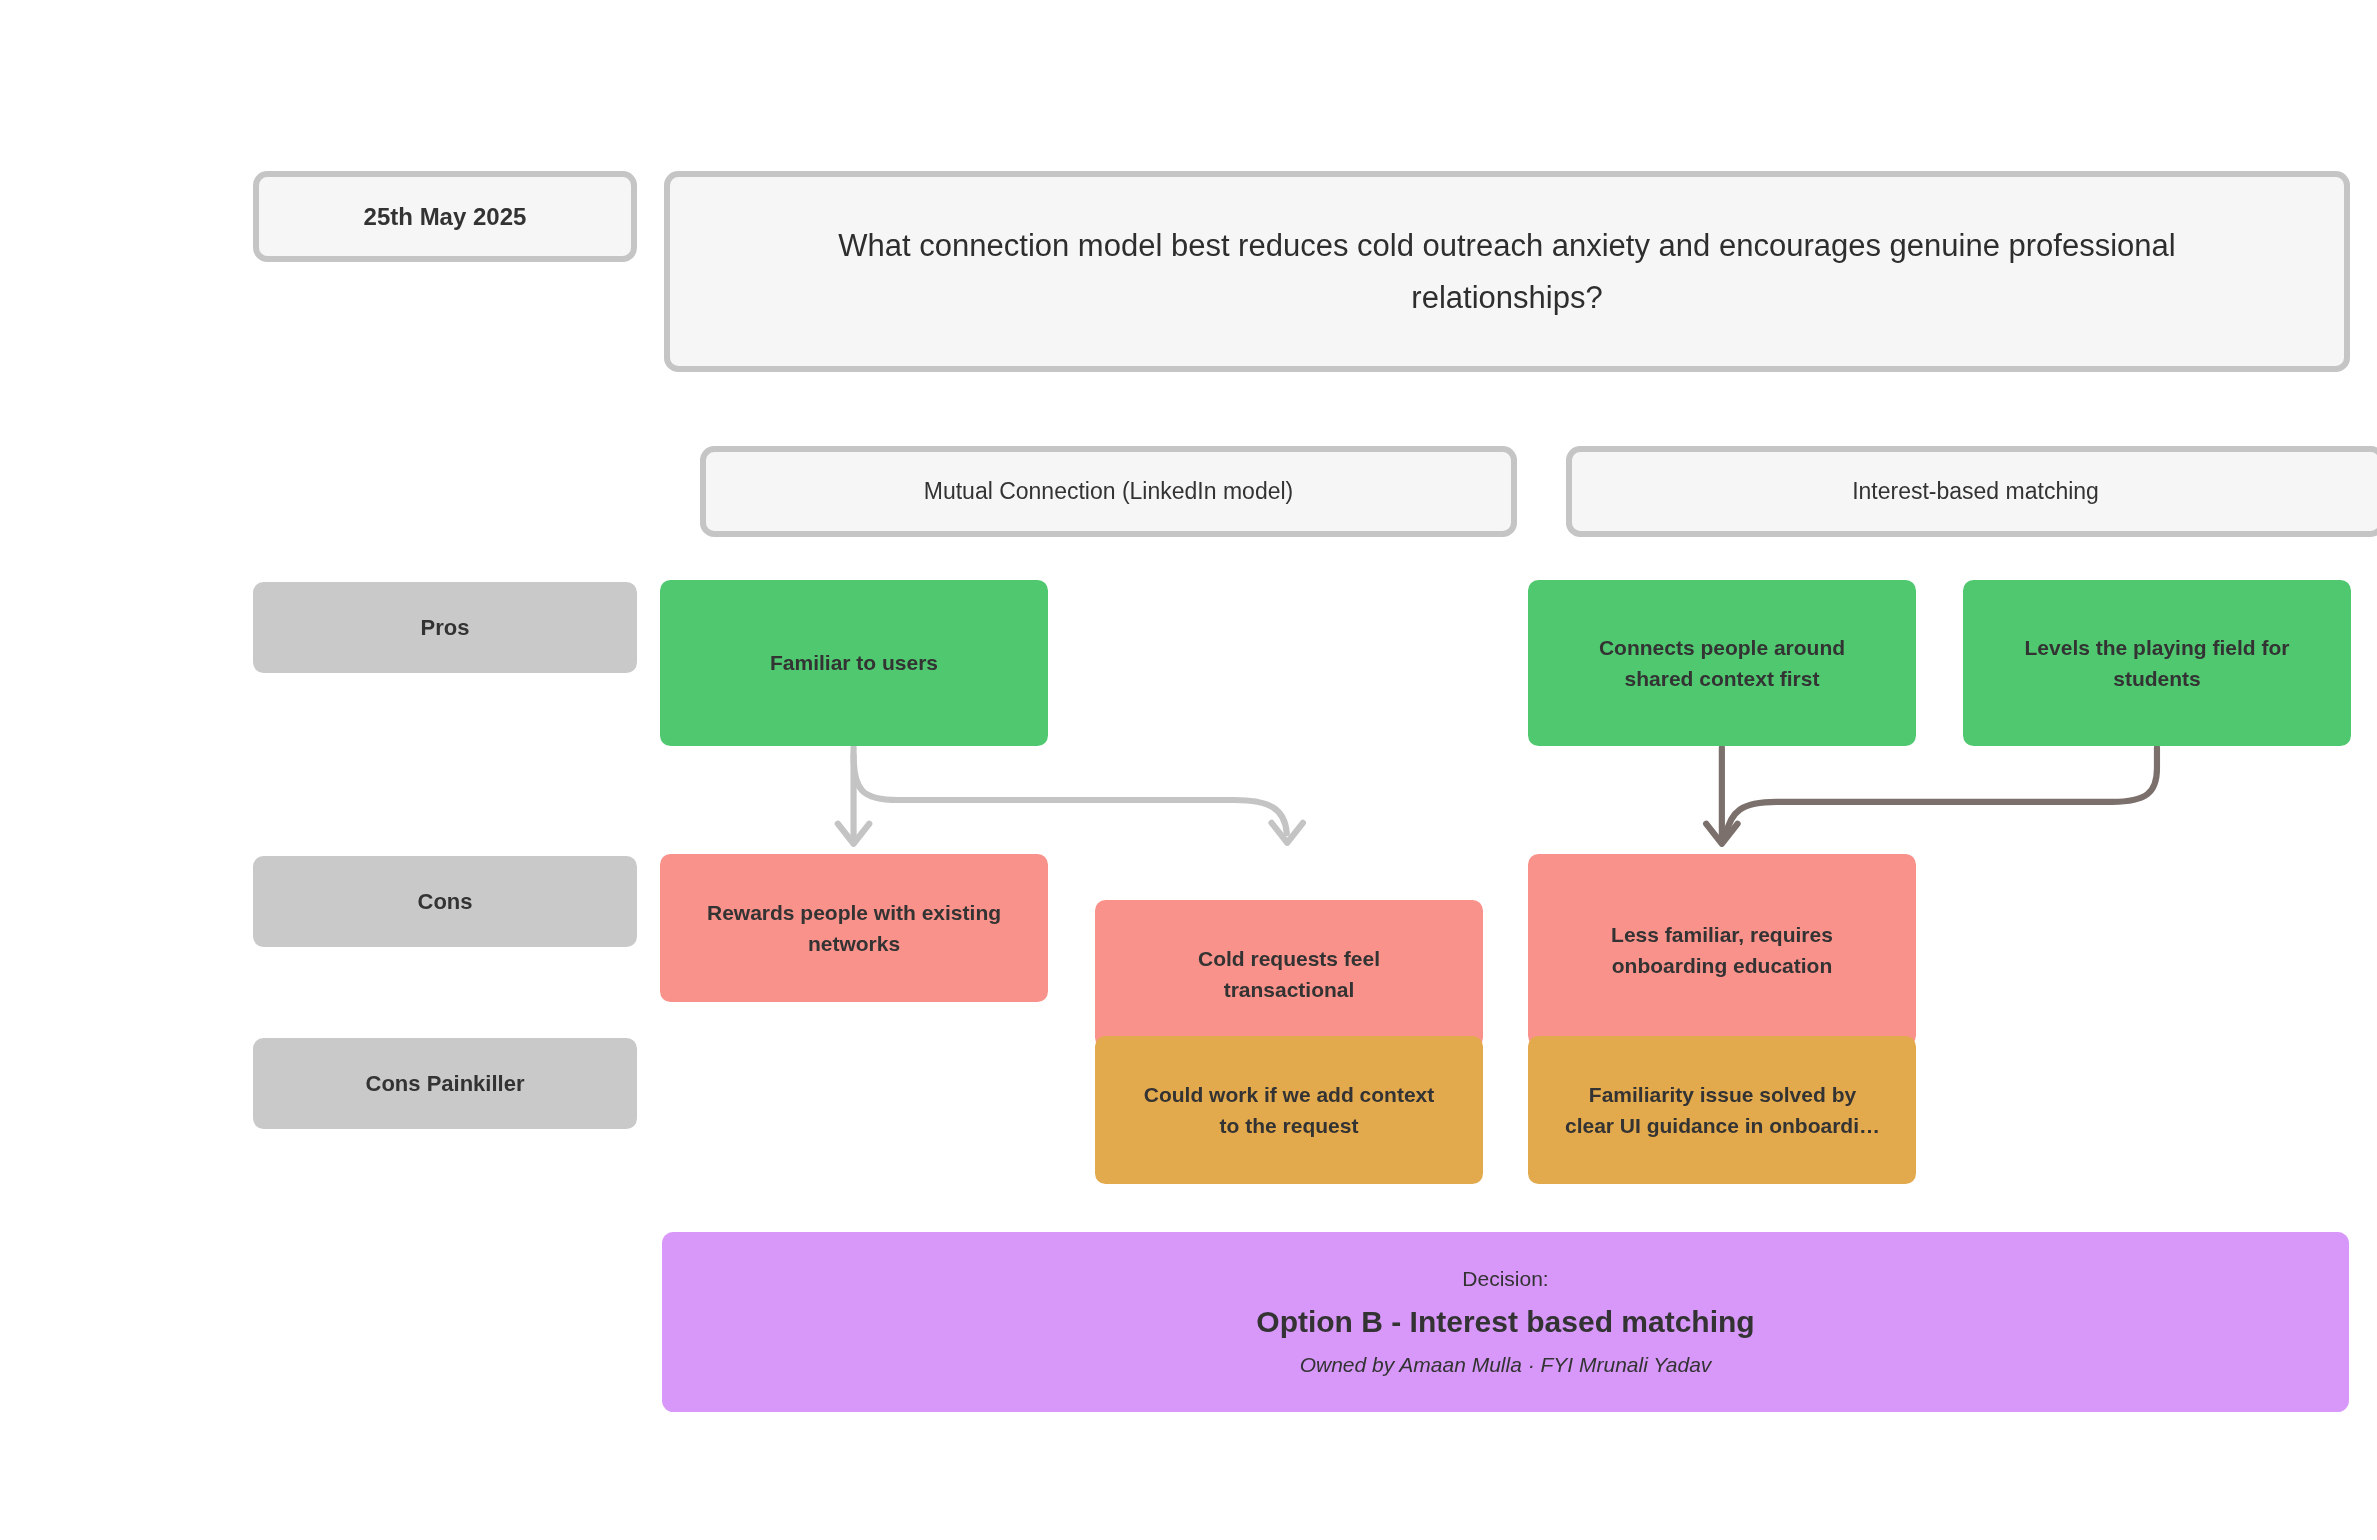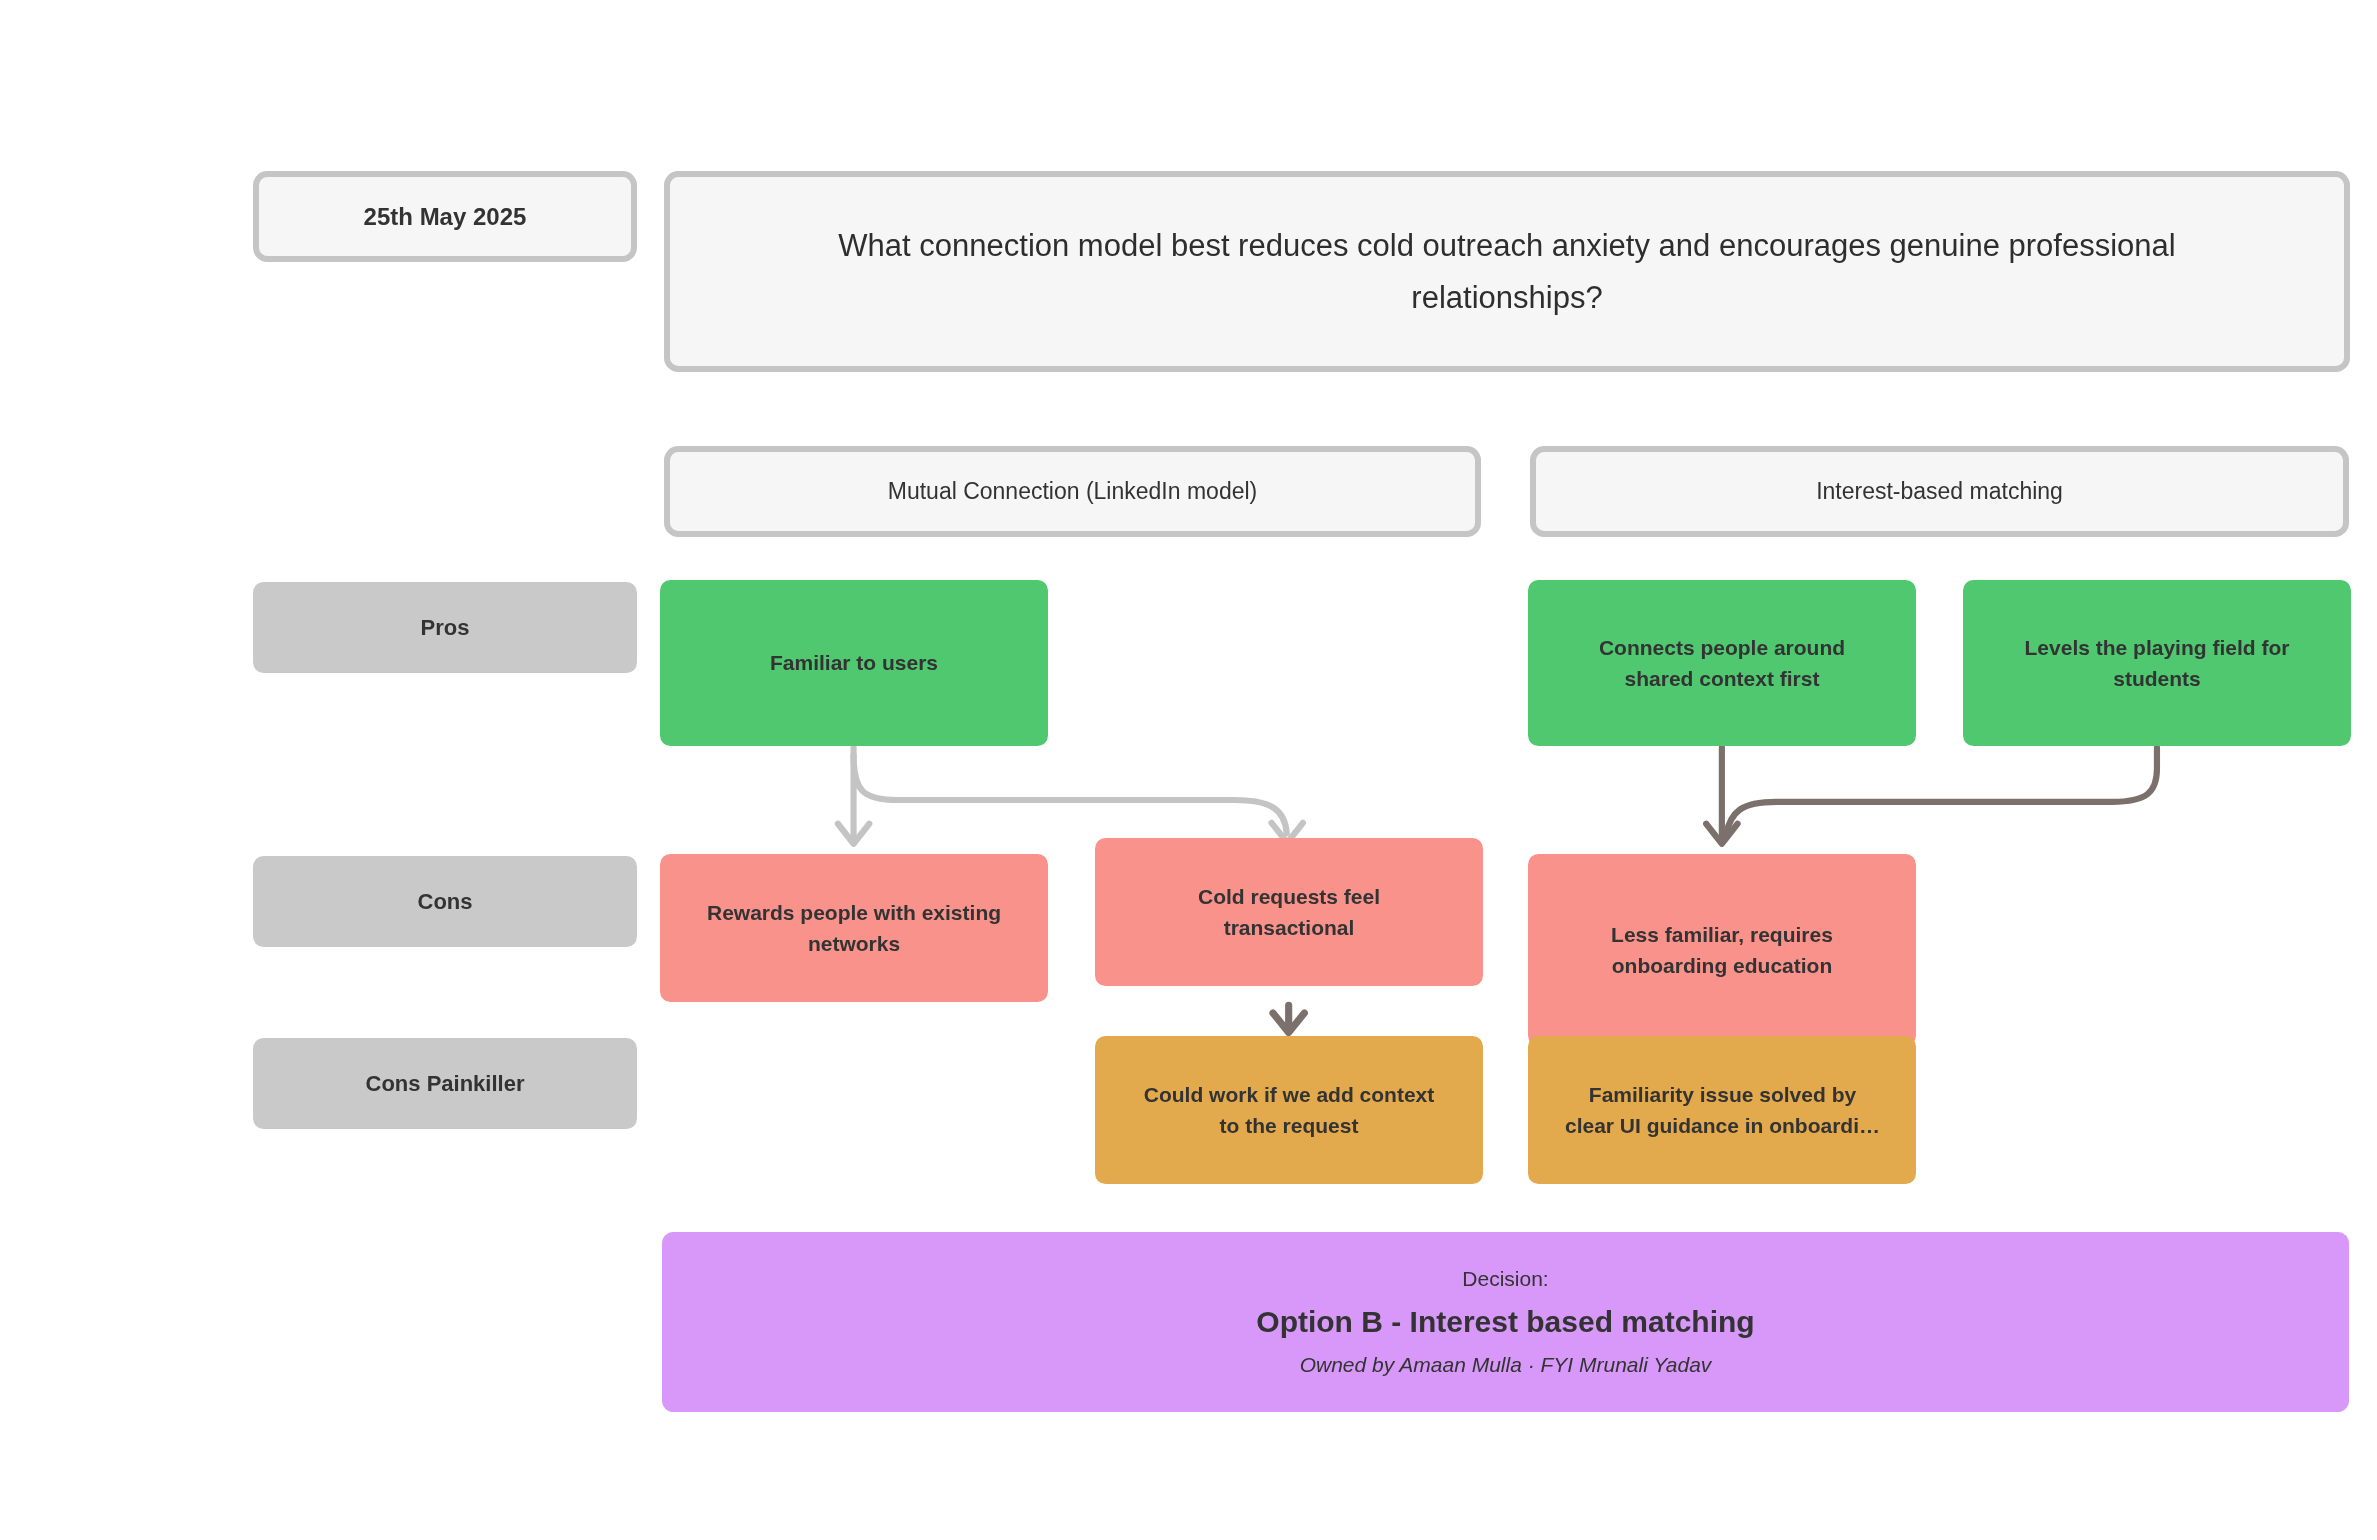--- a/index.html
+++ b/index.html
@@ -36,21 +36,21 @@
     border-radius: 10.5px;
     font-weight: bold;
     font-size: 21px;
     line-height: 1.5;
     padding: 0 19px;
   }
   .card.green  { background: var(--green,  #4fc870); }
   .card.red    { background: var(--red,    #f9928a); }
   .card.orange { background: var(--orange, #e3a94d); }
   .date-node { font-weight: bold; font-size: 24px; }
-  .option-header { font-size: 23px; font-weight: normal; }
+  .option-header { font-size: 23px; font-weight: normal; margin-left: 36px; }
   .question { font-size: 31px; line-height: 1.65; color: #2e2e2e; }
   .decision {
     background: var(--purple, #d798f9);
     border-radius: 11.4px;
     flex-direction: column;
     gap: 14px;
   }
   .decision .heading { font-size: 21px; }
   .decision .title   { font-size: 30px; font-weight: bold; }
   .decision .byline  { font-size: 21px; font-style: italic; }
@@ -126,21 +126,21 @@
   </div>
   <div class="node card green" style="left:1963px; top:580px; width:388px; height:166px;">
     <span>Levels the playing field for
 students</span>
   </div>
 
   <div class="node card red" style="left:660px; top:854px; width:388px; height:148px;">
     <span>Rewards people with existing
 networks</span>
   </div>
-  <div class="node card red" style="left:1095px; top:838px; width:388px; height:148px;">
+  <div class="node card red" style="left:1095px; top:900px; width:388px; height:148px;">
     <span>Cold requests feel
 transactional</span>
   </div>
   <div class="node card red" style="left:1528px; top:854px; width:388px; height:192px;">
     <span>Less familiar, requires
 onboarding education</span>
   </div>
 
   <div class="node card orange" style="left:1095px; top:1036px; width:388px; height:148px;">
     <span>Could work if we add context

